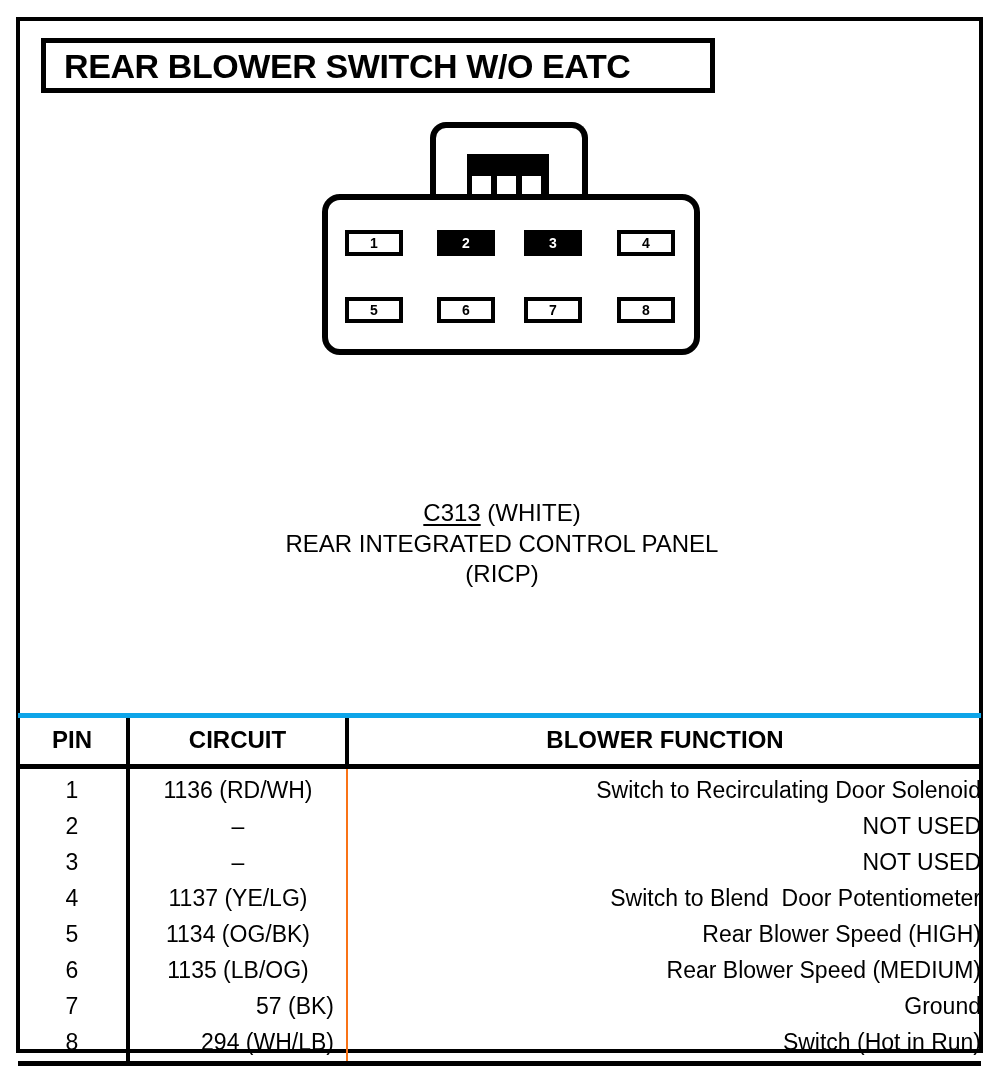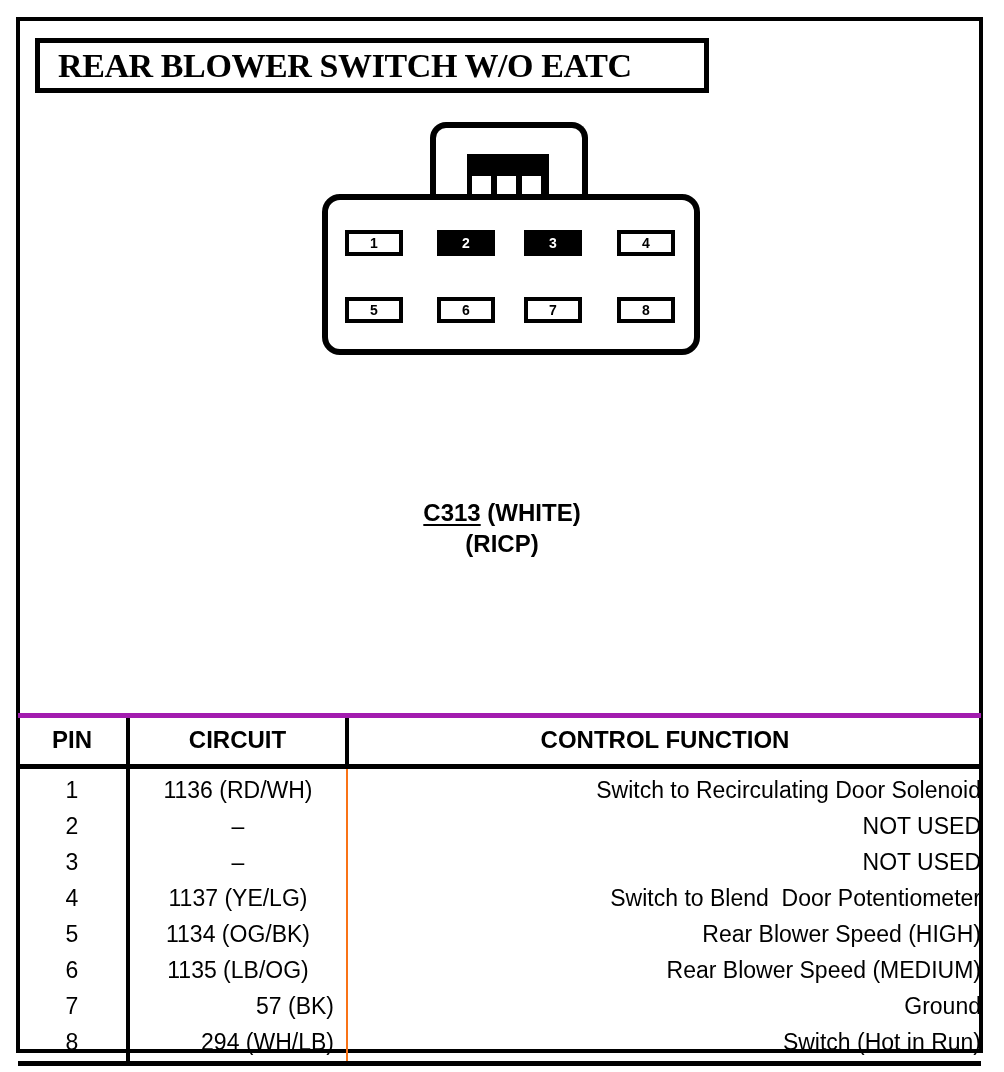--- a/index.html
+++ b/index.html
@@ -23,30 +23,29 @@
     top: 17px;
     width: 967px;
     height: 1036px;
     border: 4px solid #000;
     box-sizing: border-box;
   }
 
   
   #title-box {
     position: absolute;
-    left: 35px;
+    left: 41px;
     top: 38px;
     width: 674px;
     height: 55px;
     border: 5px solid #000;
     box-sizing: border-box;
     display: flex;
     align-items: center;
     padding-left: 18px;
-    font-family: Liberation Serif, serif;
   }
   #title-text {
     font-size: 34px;
     font-weight: bold;
     letter-spacing: -0.4px;
     white-space: nowrap;
     line-height: 1;
   }
 
   
@@ -145,21 +144,21 @@
 
   
   #caption {
     position: absolute;
     left: 0;
     top: 498px;
     width: 1004px;
     text-align: center;
   }
   .caption-line {
-    font-weight: bold;
+    font-weight: normal;
     line-height: 1.28;
     white-space: nowrap;
   }
   #caption-line-1 { font-size: 24px; }
   #caption-line-2 { font-size: 24px; }
   #caption-line-3 { font-size: 24px; }
   #caption-code {
     text-decoration: underline;
     text-underline-offset: 3px;
   }
@@ -171,21 +170,21 @@
     top: 713px;
     width: 963px;
     border-collapse: collapse;
     table-layout: fixed;
   }
   #pin-table col.c-pin  { width: 110px; }
   #pin-table col.c-circ { width: 219px; }
   #pin-table col.c-func { width: 634px; }
 
   #pin-table thead th {
-    border-top: 5px solid #a21caf;
+    border-top: 5px solid #0ea5e9;
     border-bottom: 5px solid #000;
     font-size: 24px;
     font-weight: bold;
     padding: 10px 0 12px 0;
     text-align: center;
     line-height: 1;
   }
   #pin-table thead th.col-pin  { border-right: 4px solid #000; }
   #pin-table thead th.col-circ { border-right: 4px solid #000; }
 
@@ -250,34 +249,35 @@
   <div class="pin-cell pin-row-top pin-col-4">4</div>
 
   <div class="pin-cell pin-row-bottom pin-col-1">5</div>
   <div class="pin-cell pin-row-bottom pin-col-2">6</div>
   <div class="pin-cell pin-row-bottom pin-col-3">7</div>
   <div class="pin-cell pin-row-bottom pin-col-4">8</div>
 </div>
 
 <div id="caption">
   <div class="caption-line" id="caption-line-1"><span id="caption-code">C313</span> <span>(WHITE)</span></div>
+  <div class="caption-line" id="caption-line-2">REAR INTEGRATED CONTROL PANEL</div>
   <div class="caption-line" id="caption-line-3">(RICP)</div>
 </div>
 
 <table id="pin-table">
   <colgroup>
     <col class="c-pin">
     <col class="c-circ">
     <col class="c-func">
   </colgroup>
   <thead>
     <tr>
       <th class="col-pin">PIN</th>
       <th class="col-circ">CIRCUIT</th>
-      <th class="col-func">CONTROL FUNCTION</th>
+      <th class="col-func">BLOWER FUNCTION</th>
     </tr>
   </thead>
   <tbody id="table-body">
       <tr>
         <td class="cell-pin">1</td>
         <td class="cell-circ">1136 (RD/WH)</td>
         <td class="cell-func">Switch to Recirculating Door Solenoid</td>
       </tr>
       <tr>
         <td class="cell-pin">2</td>

